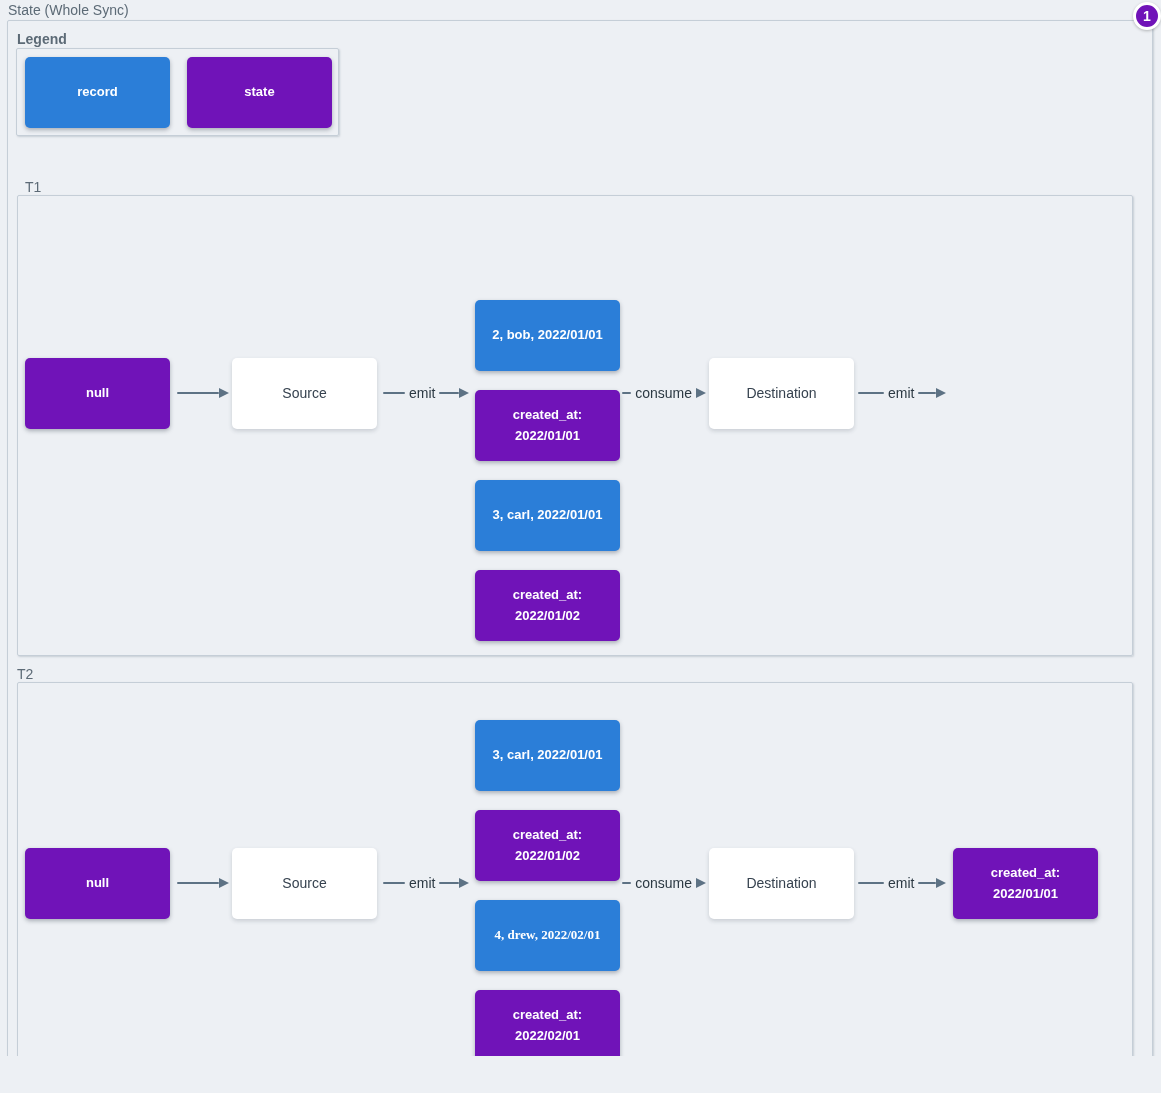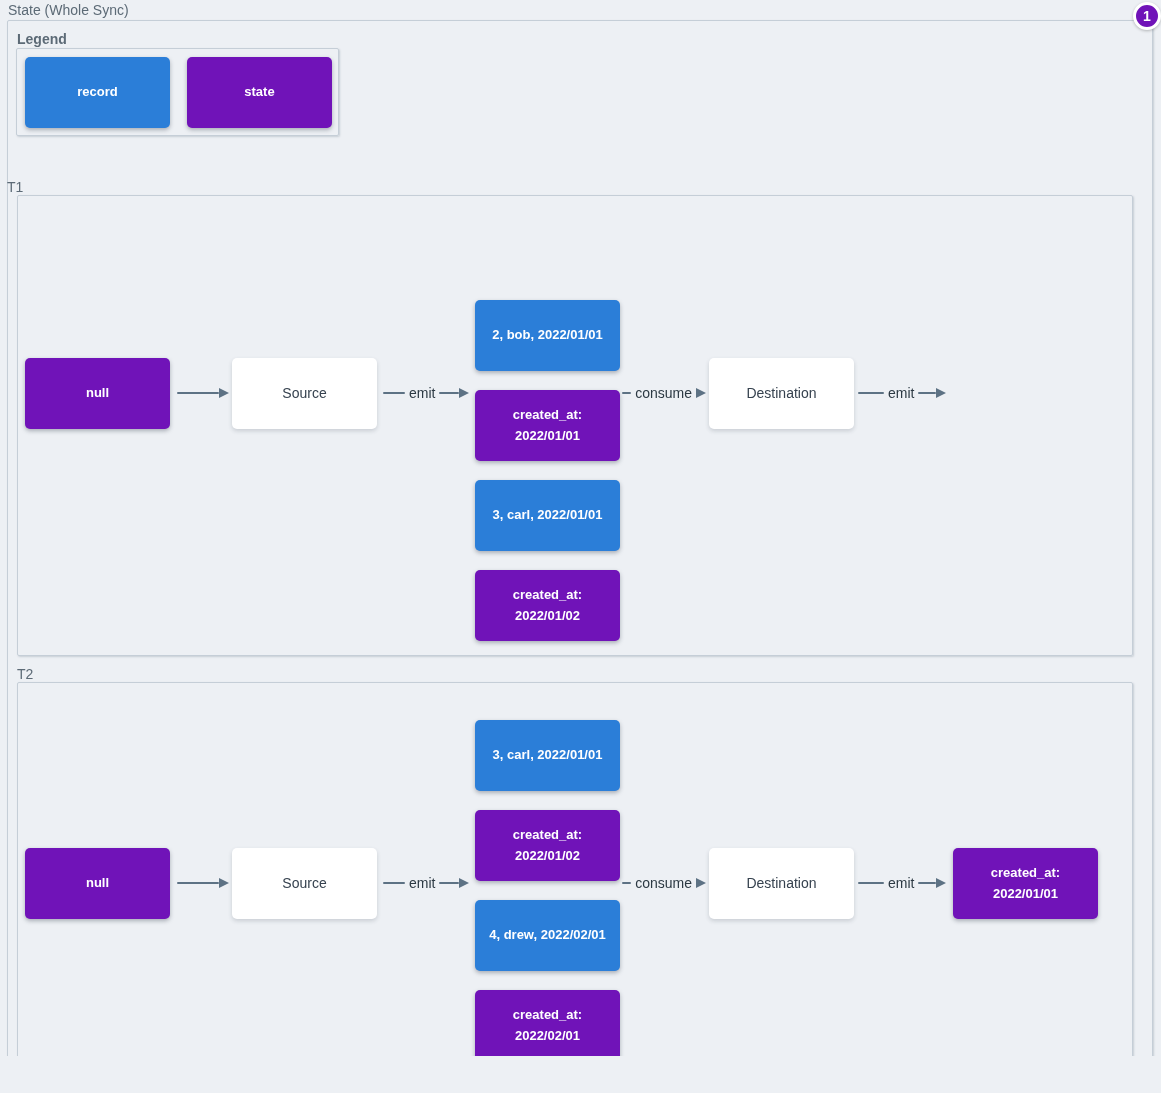--- a/index.html
+++ b/index.html
@@ -48,21 +48,21 @@
 
   <div class="container-label" style="left:8px;top:2px;">State (Whole Sync)</div>
   <div class="container" style="left:7px;top:20px;width:1144px;height:1061px;"></div>
   <div class="badge">1</div>
 
   <div class="container-label" style="left:17px;top:31px;font-weight:bold;">Legend</div>
   <div class="container" style="left:16px;top:48px;width:321px;height:86px;"></div>
   <div class="node record" style="left:25px;top:57px;">record</div>
   <div class="node state" style="left:187px;top:57px;">state</div>
 
-  <div class="container-label" style="left:7px;top:179px;">T1</div>
+  <div class="container-label" style="left:25px;top:179px;">T1</div>
   <div class="container" style="left:17px;top:195px;width:1114px;height:459px;"></div>
 
   <div class="node state" style="left:25px;top:358px;">null</div>
 
   <div class="edge" style="left:177px;top:387px;width:52px;">
     <div class="seg grow"></div>
     <div class="head"></div>
   </div>
 
   <div class="node plain" style="left:232px;top:358px;">Source</div>
@@ -109,21 +109,21 @@
 
   <div class="edge" style="left:383px;top:877px;width:86px;">
     <div class="seg" style="width:22px;"></div>
     <div class="lbl">emit</div>
     <div class="seg grow"></div>
     <div class="head"></div>
   </div>
 
   <div class="node record" style="left:475px;top:720px;">3, carl, 2022/01/01</div>
   <div class="node state" style="left:475px;top:810px;">created_at: 2022/01/02</div>
-  <div class="node record" style="left:475px;top:900px;">4, drew, 2022/02/01</div>
+  <div class="node record" style="left:475px;top:900px;font-family:Liberation Serif, serif;">4, drew, 2022/02/01</div>
   <div class="node state" style="left:475px;top:990px;">created_at: 2022/02/01</div>
 
   <div class="edge" style="left:622px;top:877px;width:84px;">
     <div class="seg" style="width:10px;"></div>
     <div class="lbl">consume</div>
     <div class="seg grow"></div>
     <div class="head"></div>
   </div>
 
   <div class="node plain" style="left:709px;top:848px;">Destination</div>

